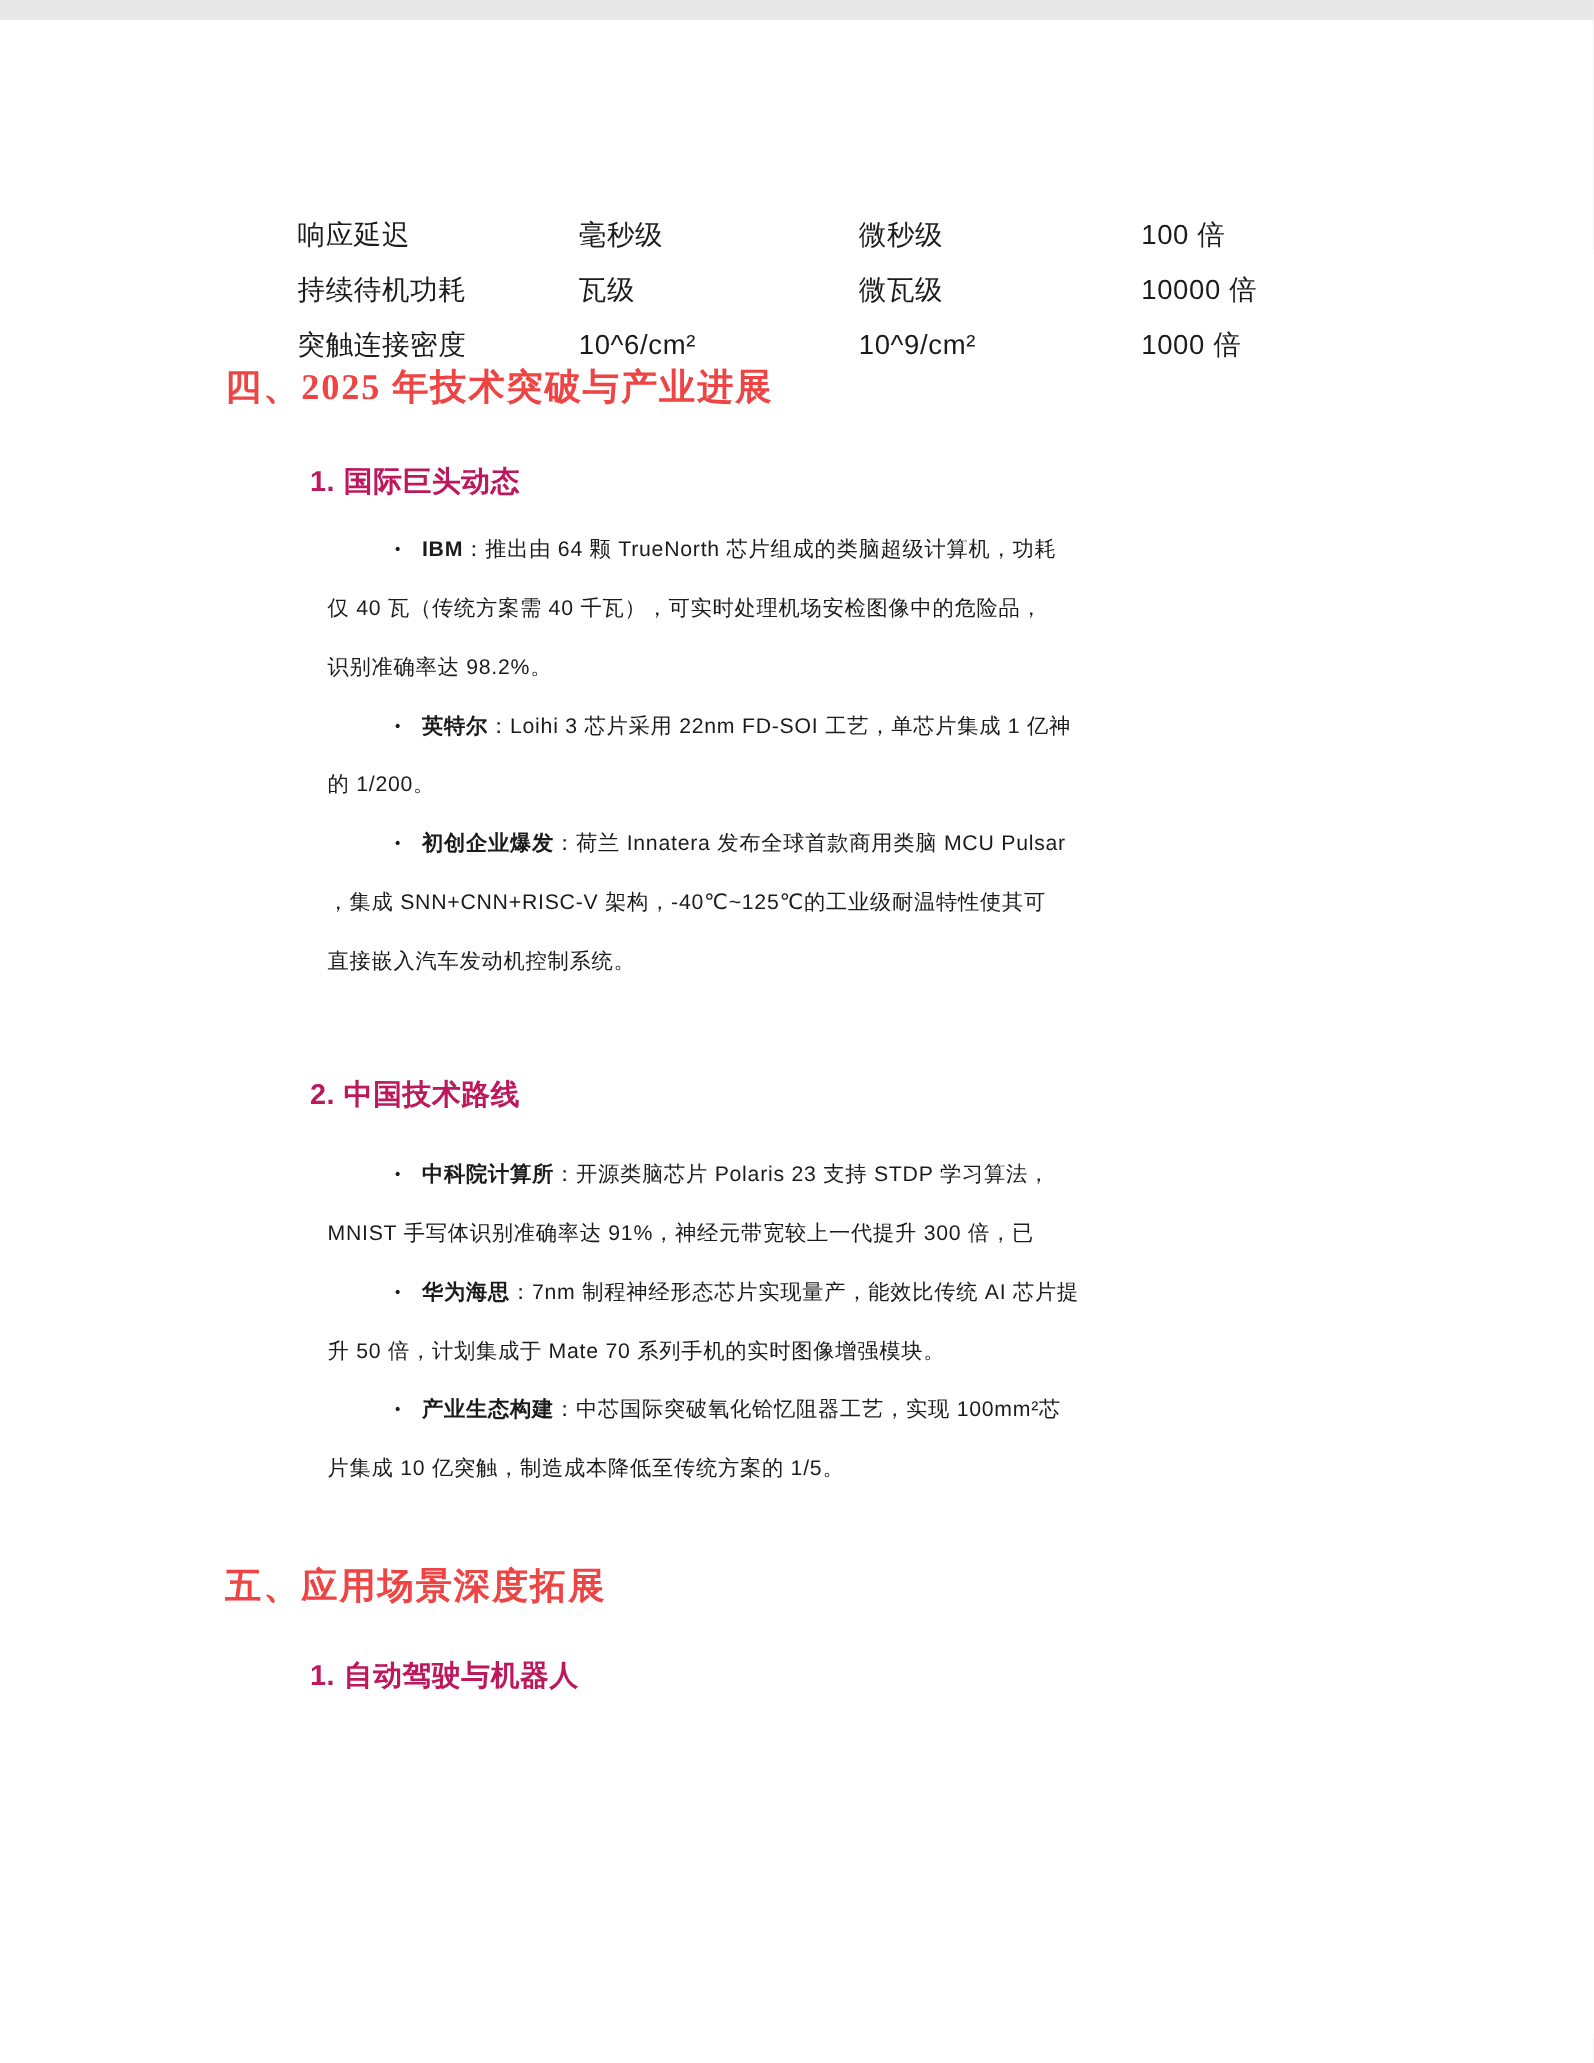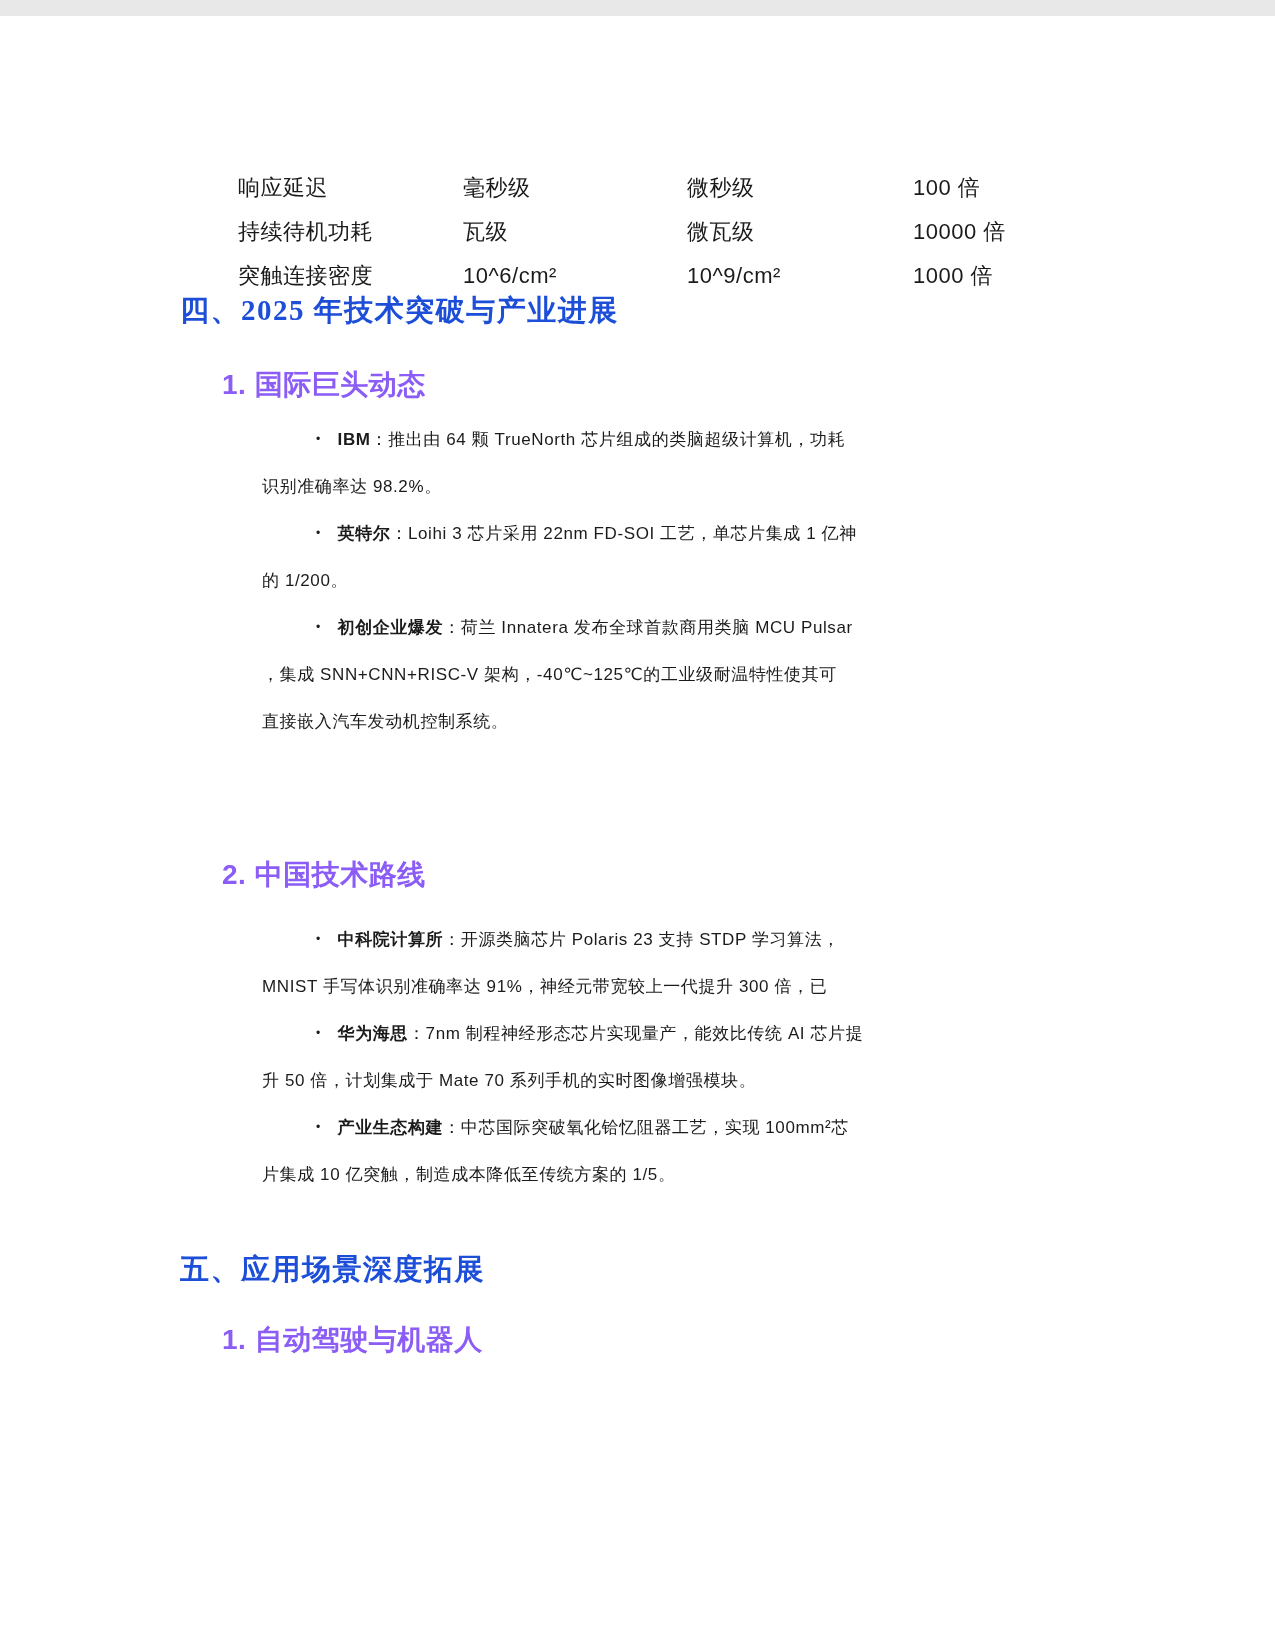--- a/index.html
+++ b/index.html
@@ -26,34 +26,34 @@
   .sec-heading {
     position: absolute;
     left: 180px;
     margin: 0;
     font-family: "Liberation Serif", "DejaVu Serif", serif;
     font-weight: 700;
     font-size: 29px;
     line-height: 32px;
     letter-spacing: 1.5px;
     white-space: nowrap;
-    color: #1d4ed8;
+    color: #ef4444;
   }
 
   
   .sub-heading {
     position: absolute;
-    left: 222px;
+    left: 248px;
     margin: 0;
-    font-size: 28px;
+    font-size: 23px;
     line-height: 26px;
     font-weight: 700;
     letter-spacing: 0.5px;
     white-space: nowrap;
-    color: #8b5cf6;
+    color: #be185d;
   }
 
   
   .list { position: absolute; left: 262px; width: 840px; }
   .line {
     height: 47px;
     line-height: 47px;
     font-size: 17px;
     letter-spacing: 0.6px;
     white-space: nowrap;
@@ -100,20 +100,21 @@
   <h2 class="sec-heading" style="top:278px;">四、2025 年技术突破与产业进展</h2>
 
   <h3 class="sub-heading" style="top:356px;">1. 国际巨头动态</h3>
 
   <div class="list" style="top:400px;">
 
     <div>
       <div class="line first">
         <span class="bullet-marker">•</span><span class="term">IBM</span><span>：</span><span>推出由 64 颗 TrueNorth 芯片组成的类脑超级计算机，功耗</span>
       </div>
+      <div class="line">仅 40 瓦（传统方案需 40 千瓦），可实时处理机场安检图像中的危险品，</div>
       <div class="line">识别准确率达 98.2%。</div>
     </div>
 
     <div>
       <div class="line first">
         <span class="bullet-marker">•</span><span class="term">英特尔</span><span>：</span><span>Loihi 3 芯片采用 22nm FD-SOI 工艺，单芯片集成 1 亿神</span>
       </div>
       <div class="line">的 1/200。</div>
     </div>
 

